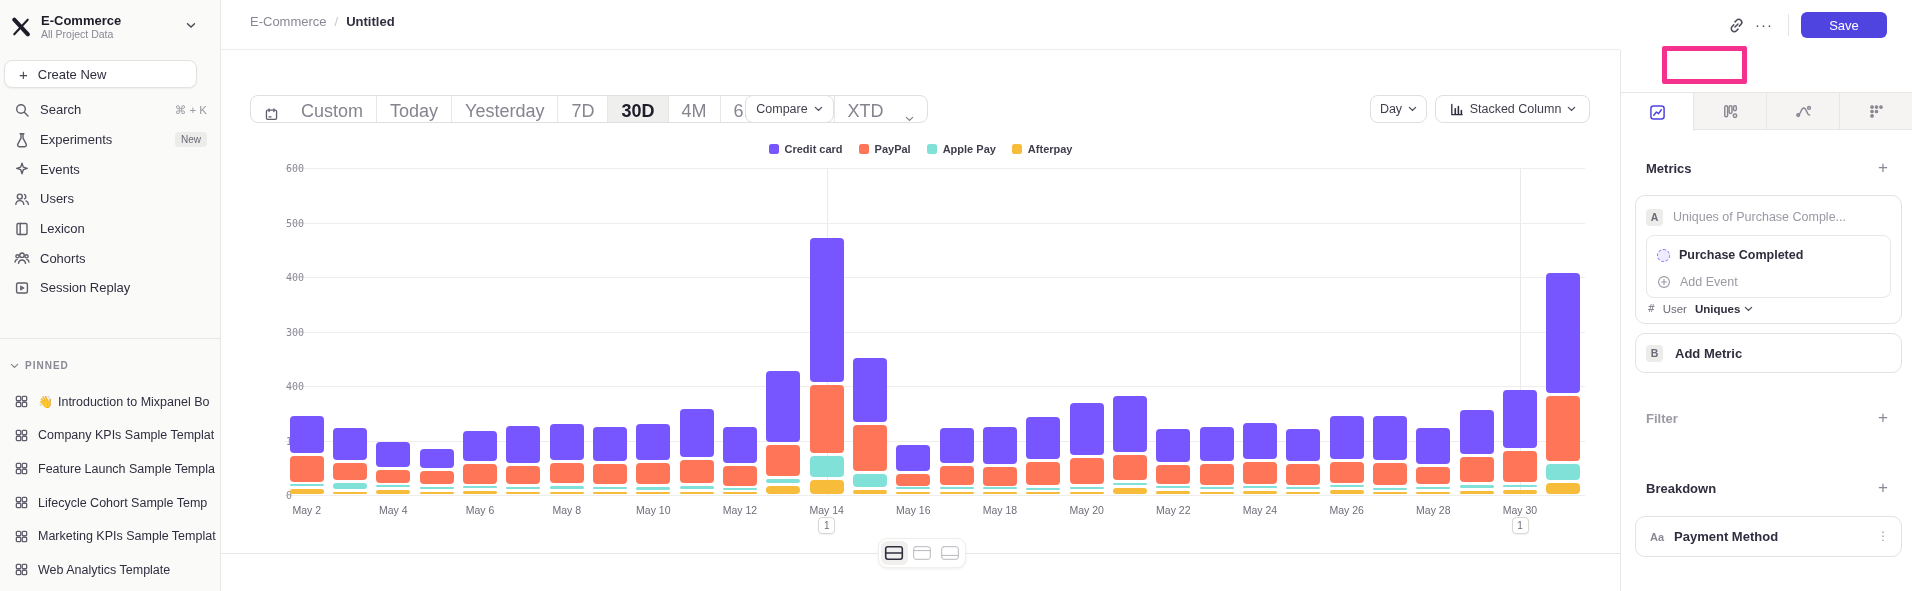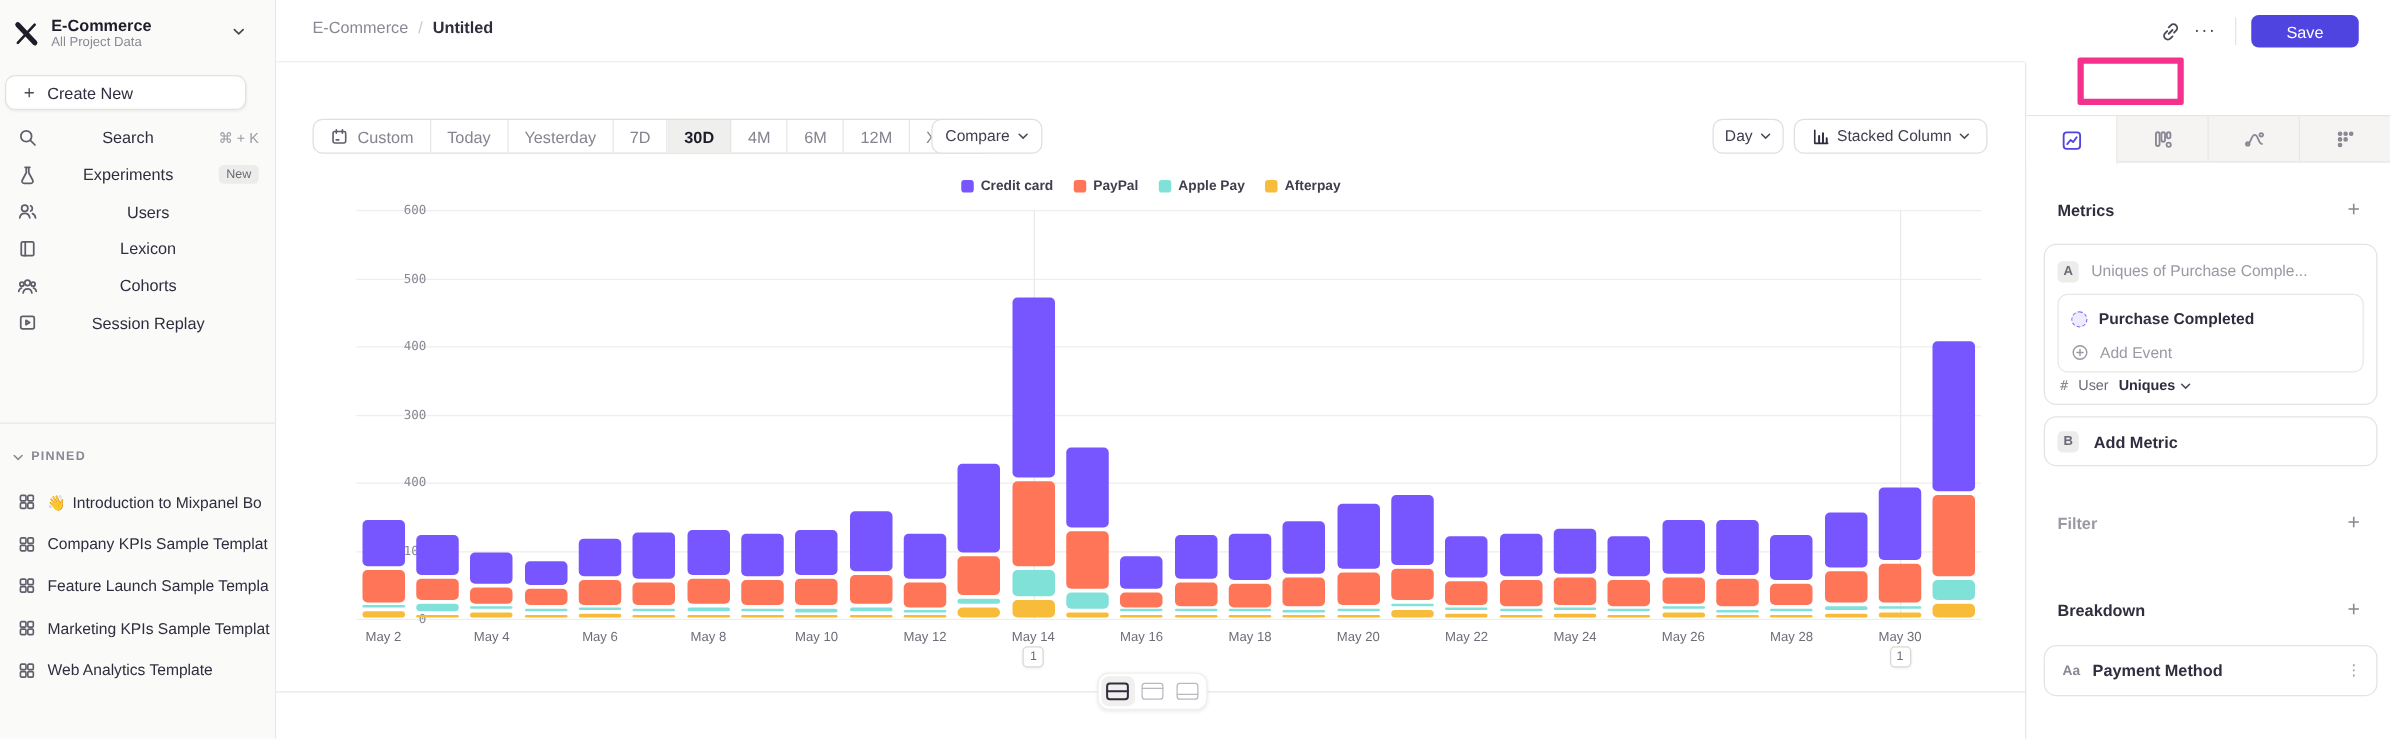--- a/index.html
+++ b/index.html
@@ -12,21 +12,21 @@
   #sidebar { position:absolute; left:0; top:0; width:221px; height:591px; background:#fafaf9; border-right:1px solid #e8e7e5; }
   .sb-head { position:absolute; left:10px; top:12px; width:200px; height:30px; display:flex; align-items:center; cursor:pointer; }
   .sb-logo { width:22px; height:22px; margin-right:9px; }
   .sb-title { font-size:13px; font-weight:700; color:#1d1c29; line-height:14px; }
   .sb-sub { font-size:10.5px; color:#8a8894; line-height:12px; }
   .sb-chev { position:absolute; right:14px; top:10px; }
   .create-btn { position:absolute; left:4px; top:60px; width:193px; height:28px; background:#fff; border:1px solid #e3e2e0; border-radius:8px; box-shadow:0 1px 2px rgba(0,0,0,.05); display:flex; align-items:center; font-size:13px; font-weight:500; color:#2f2e3f; cursor:pointer; }
   .create-btn .plus { margin:0 10px 0 14px; font-size:15px; color:#4a4956; }
   #nav { position:absolute; left:0; top:95px; width:221px; }
   .nav-item { height:29.7px; display:flex; align-items:center; padding:0 14px; font-size:13px; color:#2f2e3f; cursor:pointer; }
-  .nav-item .lbl { margin-left:0; flex:1;text-align:center; }
+  .nav-item .lbl { margin-left:10px; flex:1; }
   .nav-item .shortcut { font-size:11.5px; color:#9b99a3; }
   .nav-badge { font-size:10px; color:#6b6a76; background:#ececea; border-radius:4px; padding:2px 6px; }
   .sb-div { position:absolute; left:0; top:338px; width:221px; border-top:1px solid #e8e7e5; }
   .pinned-head { position:absolute; left:10px; top:360px; display:flex; align-items:center; font-size:10px; font-weight:700; letter-spacing:1px; color:#8a8894; cursor:pointer; }
   .pinned-head svg { margin-right:6px; }
   #pinned { position:absolute; left:0; top:385px; width:221px; }
   .pin-item { height:33.6px; display:flex; align-items:center; padding:0 0 0 14px; font-size:12.5px; color:#2f2e3f; white-space:nowrap; overflow:hidden; cursor:pointer; }
   .pin-item .lbl { margin-left:9px; overflow:hidden; white-space:nowrap; }
   .pin-item .emo { margin-left:9px; font-size:12px; }
   .pin-item .emo + .lbl { margin-left:5px; }
@@ -41,36 +41,36 @@
   .top-right { position:absolute; right:25px; top:12px; display:flex; align-items:center; }
   .icon-btn { width:28px; height:26px; display:flex; align-items:center; justify-content:center; border-radius:6px; cursor:pointer; }
   .more-dots { font-size:15px; letter-spacing:1px; color:#4a4956; line-height:10px; }
   .vdiv { width:1px; height:22px; background:#e5e4e2; margin:0 12px 0 10px; }
   .save-btn { width:86px; height:26px; background:#4f44e0; color:#fff; font-size:13px; font-weight:500; border:none; border-radius:6px; cursor:pointer; }
 
   
   #main { position:absolute; left:221px; top:50px; width:1399px; height:541px; background:#fff; }
   .toolbar { position:absolute; left:0; top:45px; width:1399px; height:28px; }
   .seg { position:absolute; left:29px; top:0; height:28px; display:flex; border:1px solid #e0dfdd; border-radius:8px; overflow:hidden; background:#fff; }
-  .seg-item { display:flex; align-items:center; padding:0 13px; font-size:13px; color:#85848f; border-right:1px solid #e7e6e4; cursor:pointer; white-space:nowrap; }
+  .seg-item { display:flex; align-items:flex-end; padding:0 13px; font-size:18px; color:#85848f; border-right:1px solid #e7e6e4; cursor:pointer; white-space:nowrap;gap:15px; }
   .seg-item:last-child { border-right:none; }
   .seg-item.active { background:#efefed; color:#1d1c29; font-weight:700; }
   .seg-item .cal { margin-right:7px; }
   .tb-btn { position:absolute; top:0; height:28px; display:flex; align-items:center; justify-content:center; gap:6px; border:1px solid #e0dfdd; border-radius:8px; background:#fff; font-size:12.5px; color:#3f3e4d; cursor:pointer; }
   #compare-btn { left:524px; width:89px; }
   #day-btn { left:1149px; width:57px; }
   #charttype-btn { left:1214px; width:155px; }
 
   .legend { position:absolute; left:50%; transform:translateX(-50%); top:93px; display:flex; gap:16px; align-items:center; }
   .leg-item { display:flex; align-items:center; gap:6px; font-size:11px; color:#3f3e4d; font-weight:600; cursor:pointer; }
   .leg-sw { width:10px; height:10px; border-radius:2.5px; }
 
   #plot { position:absolute; left:64px; top:118px; width:1300px; height:327px; }
   .gridline { position:absolute; left:0; width:1300px; border-top:1px solid #efeeec; }
-  .ylab { position:absolute; right:1244px; width:55px; text-align:right; font-family:"DejaVu Sans Mono", monospace; font-size:10px; color:#8a8894; }
+  .ylab { position:absolute; right:1244px; width:55px; font-family:"DejaVu Sans Mono", monospace; font-size:10px; color:#8a8894; }
   .ann-line { position:absolute; top:0; width:1px; height:327px; background:#eceae8; }
   .bar-seg { position:absolute; width:34px; border-radius:4px; }
   .xlab { position:absolute; top:336px; width:64px; text-align:center; font-size:10.5px; color:#6e6c78; }
   .ann-badge { position:absolute; top:349px; width:17px; height:17px; background:#fff; border:1px solid #d8d7d5; border-radius:4px; box-shadow:0 1px 2px rgba(0,0,0,.06); font-size:10px; color:#6e6c78; display:flex; align-items:center; justify-content:center; cursor:pointer; }
 
   .splitter { position:absolute; left:0; top:503px; width:1399px; border-top:1px solid #e8e7e5; }
   .layout-group { position:absolute; left:657px; top:488px; width:88px; height:30px; background:#fff; border:1px solid #f0efed; border-radius:9px; box-shadow:0 1px 3px rgba(0,0,0,.07); display:flex; align-items:center; justify-content:center; gap:1px; }
   .layout-btn { width:27px; height:24px; border-radius:6px; display:flex; align-items:center; justify-content:center; cursor:pointer; }
   .layout-btn.active { background:#f1f0ee; }
   .layout-btn.active svg { stroke:#2f2e3f; stroke-width:1.6; }
@@ -157,20 +157,26 @@
         </div>
         <div class="nav-item">
           <svg class="ic" width="16" height="16" viewBox="0 0 16 16">
             <path d="M6.1 1.8h3.8M7 1.8v4.4l-3.2 6a1.7 1.7 0 0 0 1.5 2.5h5.4a1.7 1.7 0 0 0 1.5-2.5L9 6.2V1.8"></path>
           </svg>
           <span class="lbl">Experiments</span>
           <span class="nav-badge">New</span>
         </div>
         <div class="nav-item">
           <svg class="ic" width="16" height="16" viewBox="0 0 16 16">
+            <path d="M8 2.1l1.3 4 4 1.3-4 1.3-1.3 4-1.3-4-4-1.3 4-1.3z"></path>
+          </svg>
+          <span class="lbl">Events</span>
+        </div>
+        <div class="nav-item">
+          <svg class="ic" width="16" height="16" viewBox="0 0 16 16">
             <circle cx="5.8" cy="5.6" r="2.5"></circle>
             <path d="M1.8 13.3c.3-2.2 1.9-3.7 4-3.7s3.7 1.5 4 3.7M10.5 3.6a2.3 2.3 0 0 1 0 4.2M12 9.9c1.3.5 2.2 1.7 2.4 3.4"></path>
           </svg>
           <span class="lbl">Users</span>
         </div>
         <div class="nav-item">
           <svg class="ic" width="16" height="16" viewBox="0 0 16 16">
             <rect x="3" y="2.5" width="10" height="11" rx="1.2"></rect>
             <path d="M6.2 2.5v11"></path>
           </svg>
@@ -224,20 +230,29 @@
           <span class="lbl">Company KPIs Sample Templat</span>
         </div>
         <div class="pin-item">
           <svg class="ic" width="15" height="15" viewBox="0 0 16 16">
             <rect x="2.5" y="2.5" width="4.7" height="4.7" rx="1"></rect>
             <rect x="8.8" y="2.5" width="4.7" height="4.7" rx="1"></rect>
             <rect x="2.5" y="8.8" width="4.7" height="4.7" rx="1"></rect>
             <rect x="8.8" y="8.8" width="4.7" height="4.7" rx="1"></rect>
           </svg>
           <span class="lbl">Feature Launch Sample Templa</span>
+        </div>
+        <div class="pin-item">
+          <svg class="ic" width="15" height="15" viewBox="0 0 16 16">
+            <rect x="2.5" y="2.5" width="4.7" height="4.7" rx="1"></rect>
+            <rect x="8.8" y="2.5" width="4.7" height="4.7" rx="1"></rect>
+            <rect x="2.5" y="8.8" width="4.7" height="4.7" rx="1"></rect>
+            <rect x="8.8" y="8.8" width="4.7" height="4.7" rx="1"></rect>
+          </svg>
+          <span class="lbl">Lifecycle Cohort Sample Temp</span>
         </div>
         <div class="pin-item">
           <svg class="ic" width="15" height="15" viewBox="0 0 16 16">
             <rect x="2.5" y="2.5" width="4.7" height="4.7" rx="1"></rect>
             <rect x="8.8" y="2.5" width="4.7" height="4.7" rx="1"></rect>
             <rect x="2.5" y="8.8" width="4.7" height="4.7" rx="1"></rect>
             <rect x="8.8" y="8.8" width="4.7" height="4.7" rx="1"></rect>
           </svg>
           <span class="lbl">Marketing KPIs Sample Templat</span>
         </div>

